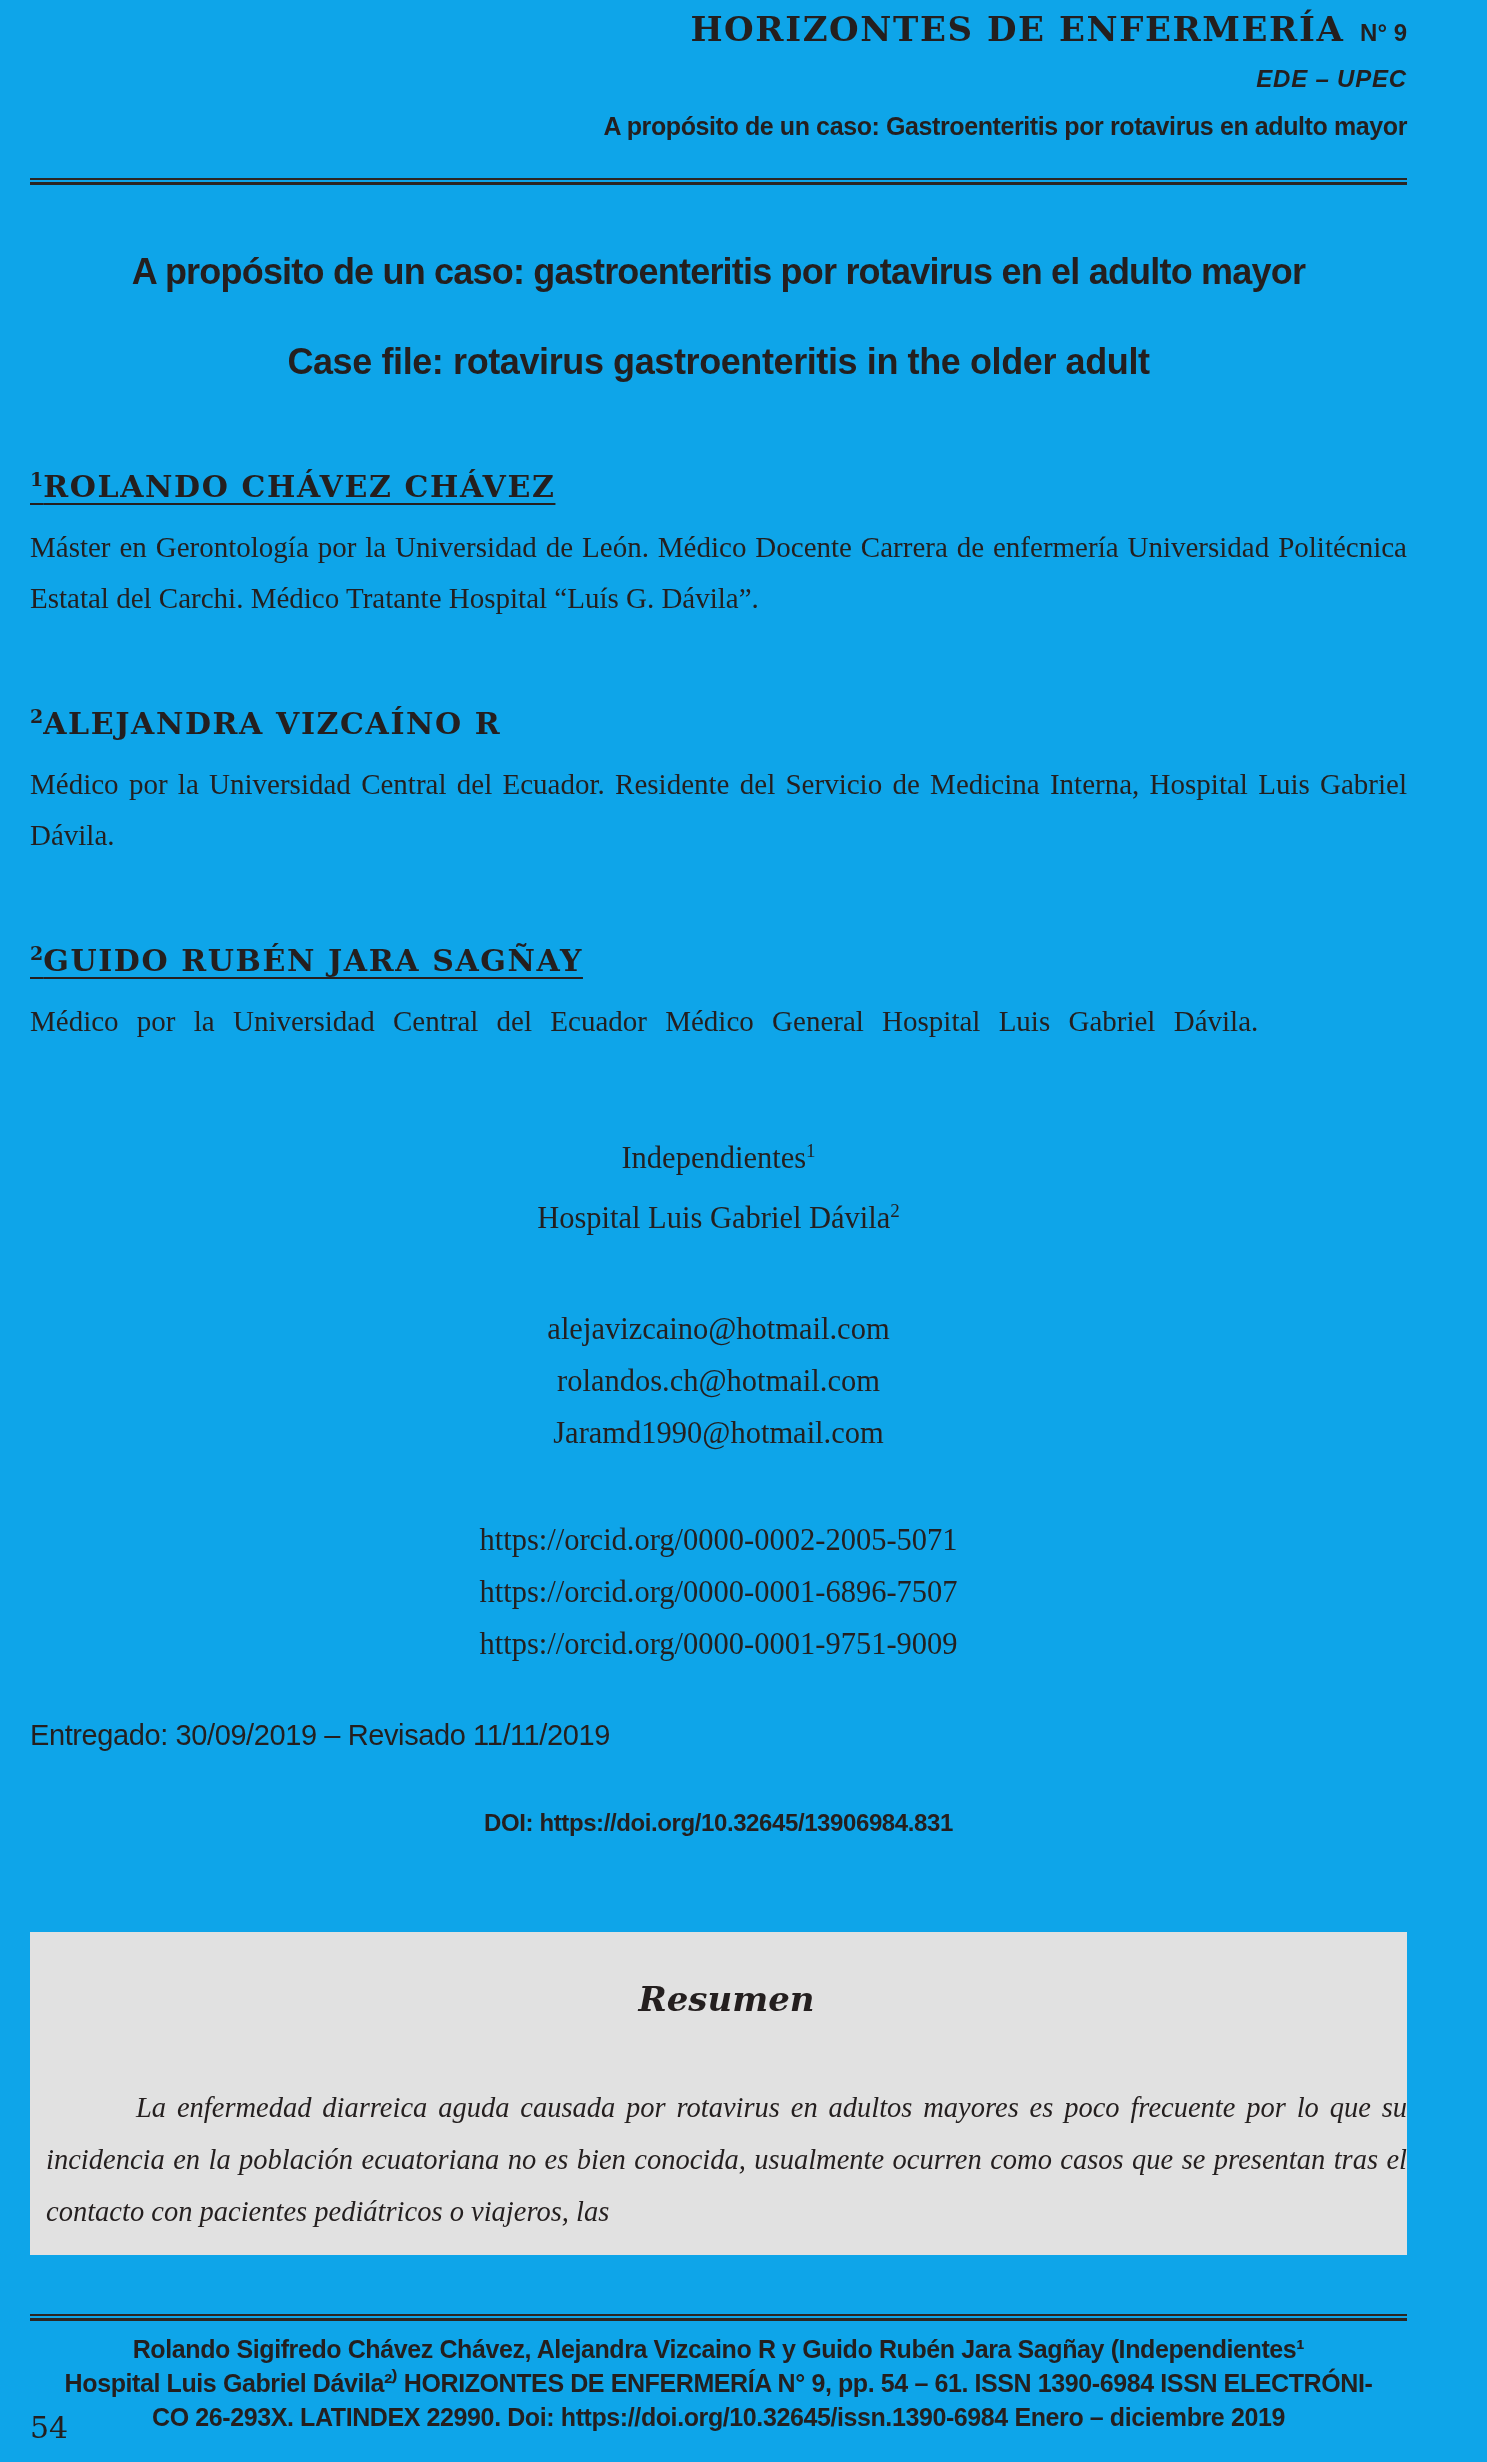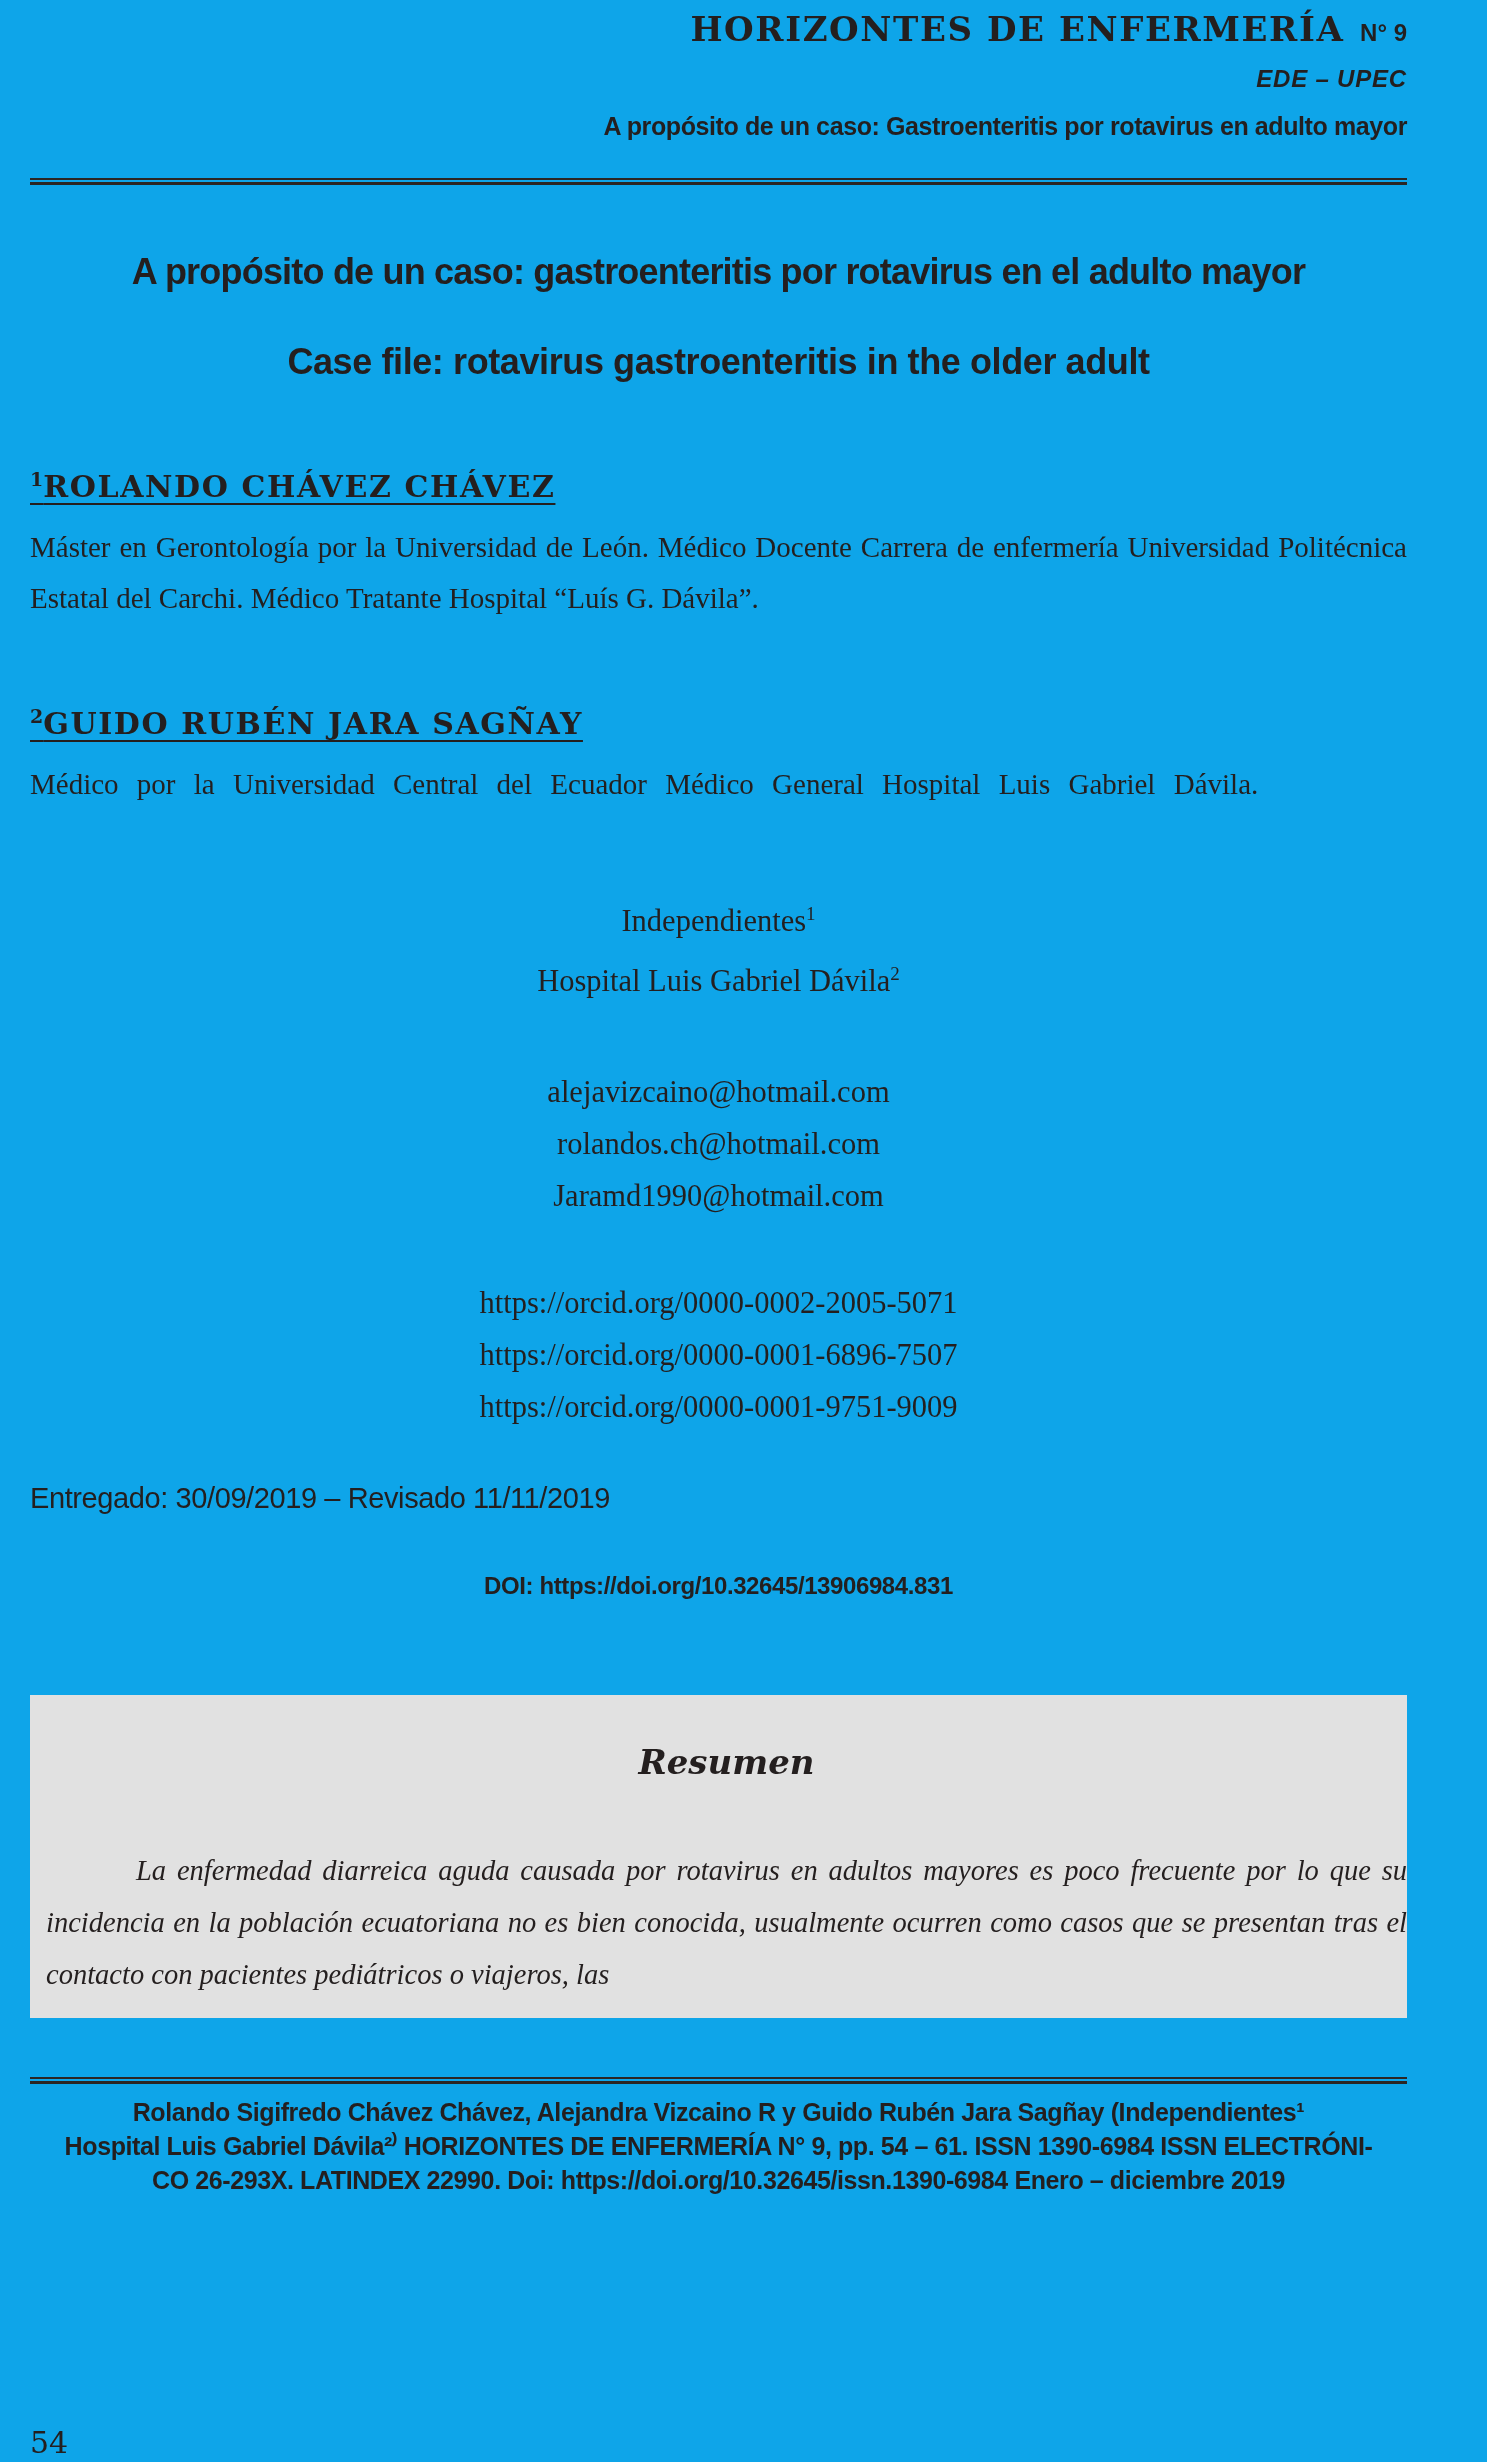--- a/index.html
+++ b/index.html
@@ -106,21 +106,21 @@
     margin-top:59px;height:2.3px;
     border-top:2.3px solid #2b2623;
     border-bottom:3.1px solid #2b2623;
   }
   .footer{
     margin-top:11px;text-align:center;
     font-family:"Liberation Sans",sans-serif;
     font-weight:bold;font-size:25px;line-height:34px;letter-spacing:-0.4px;
   }
   .page-number{
-    position:absolute;left:30px;bottom:2px;
+    position:absolute;left:30px;bottom:17px;
     font-family:"DejaVu Serif",serif;font-size:30px;
   }
 </style>
 </head>
 <body>
 
 <div class="page">
   <div class="content">
 
     <div class="hdr">
@@ -136,20 +136,24 @@
     <div class="title-es">A propósito de un caso: gastroenteritis por rotavirus en el adulto mayor</div>
     <div class="title-en">Case file: rotavirus gastroenteritis in the older adult</div>
 
     <div class="authors">
 
       <div class="author">
         <div class="author-name underlined"><sup>1</sup><span>ROLANDO CHÁVEZ CHÁVEZ</span></div>
         <div class="author-bio">Máster en Gerontología por la Universidad de León. Médico Docente Carrera de enfermería Universidad Politécnica Estatal del Carchi. Médico Tratante Hospital “Luís G. Dávila”.</div>
       </div>
 
+      <div class="author">
+        <div class="author-name"><sup>2</sup><span>ALEJANDRA VIZCAÍNO R</span></div>
+        <div class="author-bio">Médico por la Universidad Central del Ecuador. Residente del Servicio de Medicina Interna, Hospital Luis Gabriel Dávila.</div>
+      </div>
 
       <div class="author">
         <div class="author-name underlined"><sup>2</sup><span>GUIDO RUBÉN JARA SAGÑAY</span></div>
         <div class="author-bio spread">Médico por la Universidad Central del Ecuador Médico General Hospital Luis Gabriel Dávila.</div>
       </div>
 
     </div>
 
     <div class="center-block affils">
       <div><span>Independientes</span><sup>1</sup></div>

